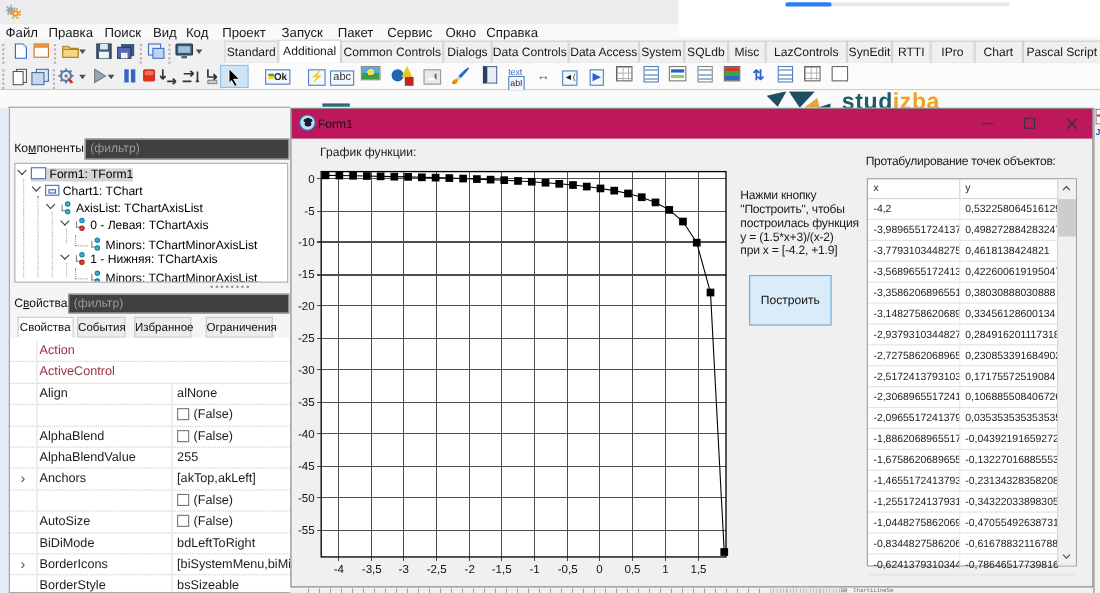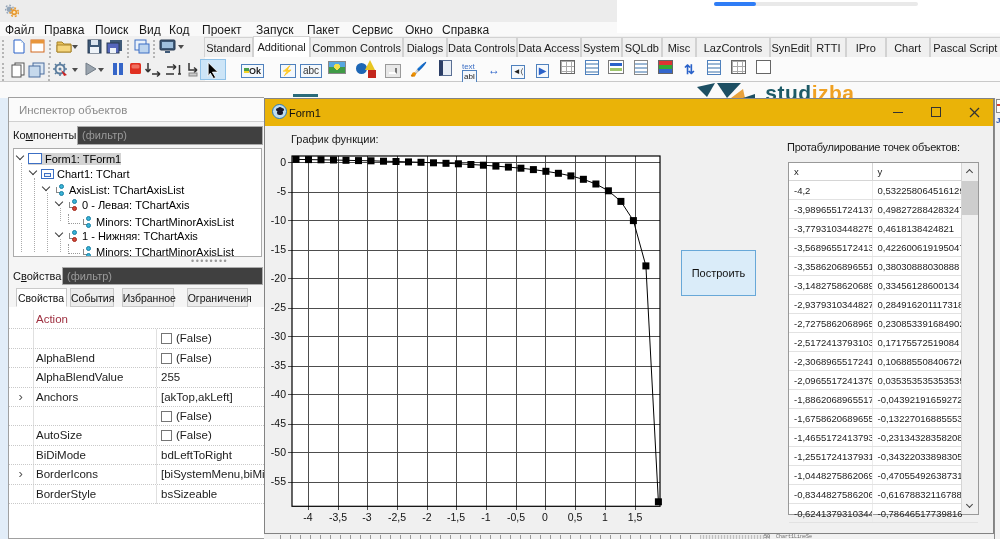--- a/index.html
+++ b/index.html
@@ -61,21 +61,21 @@
 #pgrid{left:8px;top:307px;width:256px;height:231px;background:#fff;border-left:1px solid #a0a0a0;overflow:hidden}
 .pr{position:relative;height:19.4px;border-bottom:1px dotted #c9c9c9;font-size:11.5px}
 .pg{position:absolute;left:0;top:0;width:24.5px;height:100%;border-right:1px solid #e0e0e0;color:#555;text-align:center;line-height:18px;font-size:13px}
 .pn{position:absolute;left:27px;top:0;width:120px;line-height:19px;white-space:nowrap}
 .pn.red{color:#9e2f3f}
 .pn.blk{color:#1c1c1c}
 .pv{position:absolute;left:147px;top:0;right:0;line-height:19px;white-space:nowrap;color:#1c1c1c;border-left:1px solid #e0e0e0;padding-left:4px}
 .cb{display:inline-block;width:11px;height:11px;border:1px solid #757575;background:#fff;vertical-align:-2px;margin-right:4px}
 
 #form1{left:264px;top:98px;width:730px;height:436px;background:#f0f0f0;border:1px solid #838383}
-#f1title{position:absolute;left:0;top:0;width:100%;height:27px;background:#eab308}
+#f1title{position:absolute;left:0;top:0;width:100%;height:27px;background:#be185d}
 #f1title .cap{position:absolute;left:24px;top:8px;font-size:11px;color:#111}
 #paw{position:absolute;left:7px;top:5px;width:15px;height:15px;border-radius:50%;background:#bfdcf0;border:1px solid #2a7ab8}
 #paw:after{content:"";position:absolute;left:4px;top:5px;width:6px;height:5px;border-radius:50% 50% 40% 40%;background:#1a1a2e;box-shadow:-2px -3px 0 -1px #1a1a2e,0px -4px 0 -1px #1a1a2e,2px -3px 0 -1px #1a1a2e}
 #lbl1{position:absolute;left:26px;top:34px;font-size:11px;color:#1a1a1a}
 #instr{position:absolute;left:408px;top:73px;width:130px;font-size:11px;letter-spacing:-0.2px;line-height:12.6px;color:#1a1a1a;white-space:nowrap}
 #btn{position:absolute;left:416px;top:151px;width:75px;height:46px;background:#daecf9;border:1px solid #68a8d8;font-size:11px;color:#111;text-align:center;line-height:44px}
 #lbl2{position:absolute;left:522px;top:42px;font-size:11px;letter-spacing:-0.25px;color:#1a1a1a}
 
 #sgrid{position:absolute;left:523px;top:63px;width:191px;height:353px;background:#fff;border:1px solid #999}
 .gr{position:relative;height:19px;border-bottom:1px solid #e2e2e2;font-size:9.5px;color:#1c1c1c}
@@ -246,21 +246,20 @@
 <div class="abs" id="gap"></div>
 <div class="abs" id="wm1"></div>
 <div class="abs" id="wmlogo"><svg width="62" height="15" viewBox="0 0 62 15" style="vertical-align:top">
       <polygon points="0,4 18,0 10,14" fill="#1d4f63"></polygon>
       <polygon points="20,0 44,0 30,15" fill="#1d4f63"></polygon>
       <polygon points="34,15 46,6 48,15" fill="#e8a23c"></polygon>
       <polygon points="46,15 58,15 58,11" fill="#1d4f63"></polygon>
     </svg><span style="color:#1d5a66;letter-spacing:0.5px"> stud</span><span style="color:#f0a122;letter-spacing:0.5px">izba</span></div>
 <div class="abs" id="bluestrip"></div>
 <div class="abs" id="oi">
- <div class="hdr">Инспектор объектов</div>
  <span class="lrow" style="left:4px;top:31px">Ко<u>м</u>поненты</span>
  <div class="fbox" style="left:68px;top:28px;width:186px;height:19px">(фильтр)</div>
  <div id="tree">
       <span style="position:absolute;left:7px;top:14px;height:89px;border-left:1px dotted #aaa"></span>
       <span style="position:absolute;left:20px;top:29px;height:74px;border-left:1px dotted #aaa"></span>
       <span style="position:absolute;left:33px;top:44px;height:59px;border-left:1px dotted #aaa"></span>
       <span style="position:absolute;left:46px;top:59px;height:13px;border-left:1px dotted #aaa"></span>
       <span style="position:absolute;left:46px;top:90px;height:13px;border-left:1px dotted #aaa"></span>
   <div class="trow" style="left:2px;top:3px"><span class="texp"></span><span class="tsel"><span class="fic"></span>Form1: TForm1</span></div>
   <div class="trow" style="left:15px;top:18.4px"><span class="texp"></span><span class="cic"><i></i></span>Chart1: TChart</div>
@@ -280,20 +279,30 @@
 </div>
 <div class="abs" id="pgrid">
 <div style="height:3px"></div>
 <div class="pr">
       <div class="pg"></div>
       <div class="pn red">Action</div>
       <div class="pv"></div>
     </div>
 <div class="pr">
       <div class="pg"></div>
+      <div class="pn red">ActiveControl</div>
+      <div class="pv"></div>
+    </div>
+<div class="pr">
+      <div class="pg"></div>
+      <div class="pn blk">Align</div>
+      <div class="pv">alNone</div>
+    </div>
+<div class="pr">
+      <div class="pg"></div>
       <div class="pv"><span class="cb"></span>(False)</div>
     </div>
 <div class="pr">
       <div class="pg"></div>
       <div class="pn blk">AlphaBlend</div>
       <div class="pv"><span class="cb"></span>(False)</div>
     </div>
 <div class="pr">
       <div class="pg"></div>
       <div class="pn blk">AlphaBlendValue</div>
@@ -336,20 +345,21 @@
   <svg style="position:absolute;left:626px;top:0" width="92" height="27" viewBox="0 0 92 27">
         <g stroke="#333" fill="none">
           <line x1="2" y1="13.5" x2="12" y2="13.5"></line>
           <rect x="40.5" y="8.5" width="9" height="9"></rect>
           <line x1="79" y1="9" x2="88" y2="18" stroke-width="1.2"></line>
           <line x1="88" y1="9" x2="79" y2="18" stroke-width="1.2"></line>
         </g>
       </svg>
  </div>
  <div id="lbl1">График функции:</div>
+ <div id="instr">Нажми кнопку<br>"Построить", чтобы<br>построилась функция<br>y = (1.5*x+3)/(x-2)<br>при x = [-4.2, +1.9]</div>
  <div id="btn">Построить</div>
  <div id="lbl2">Протабулирование точек объектов:</div>
  <div id="sgrid">
 <div class="gr hd">
         <div class="c1">x</div>
         <div class="c2">y</div>
       </div>
 <div class="gr">
         <div class="c1">-4,2</div>
         <div class="c2">0,532258064516129</div>

